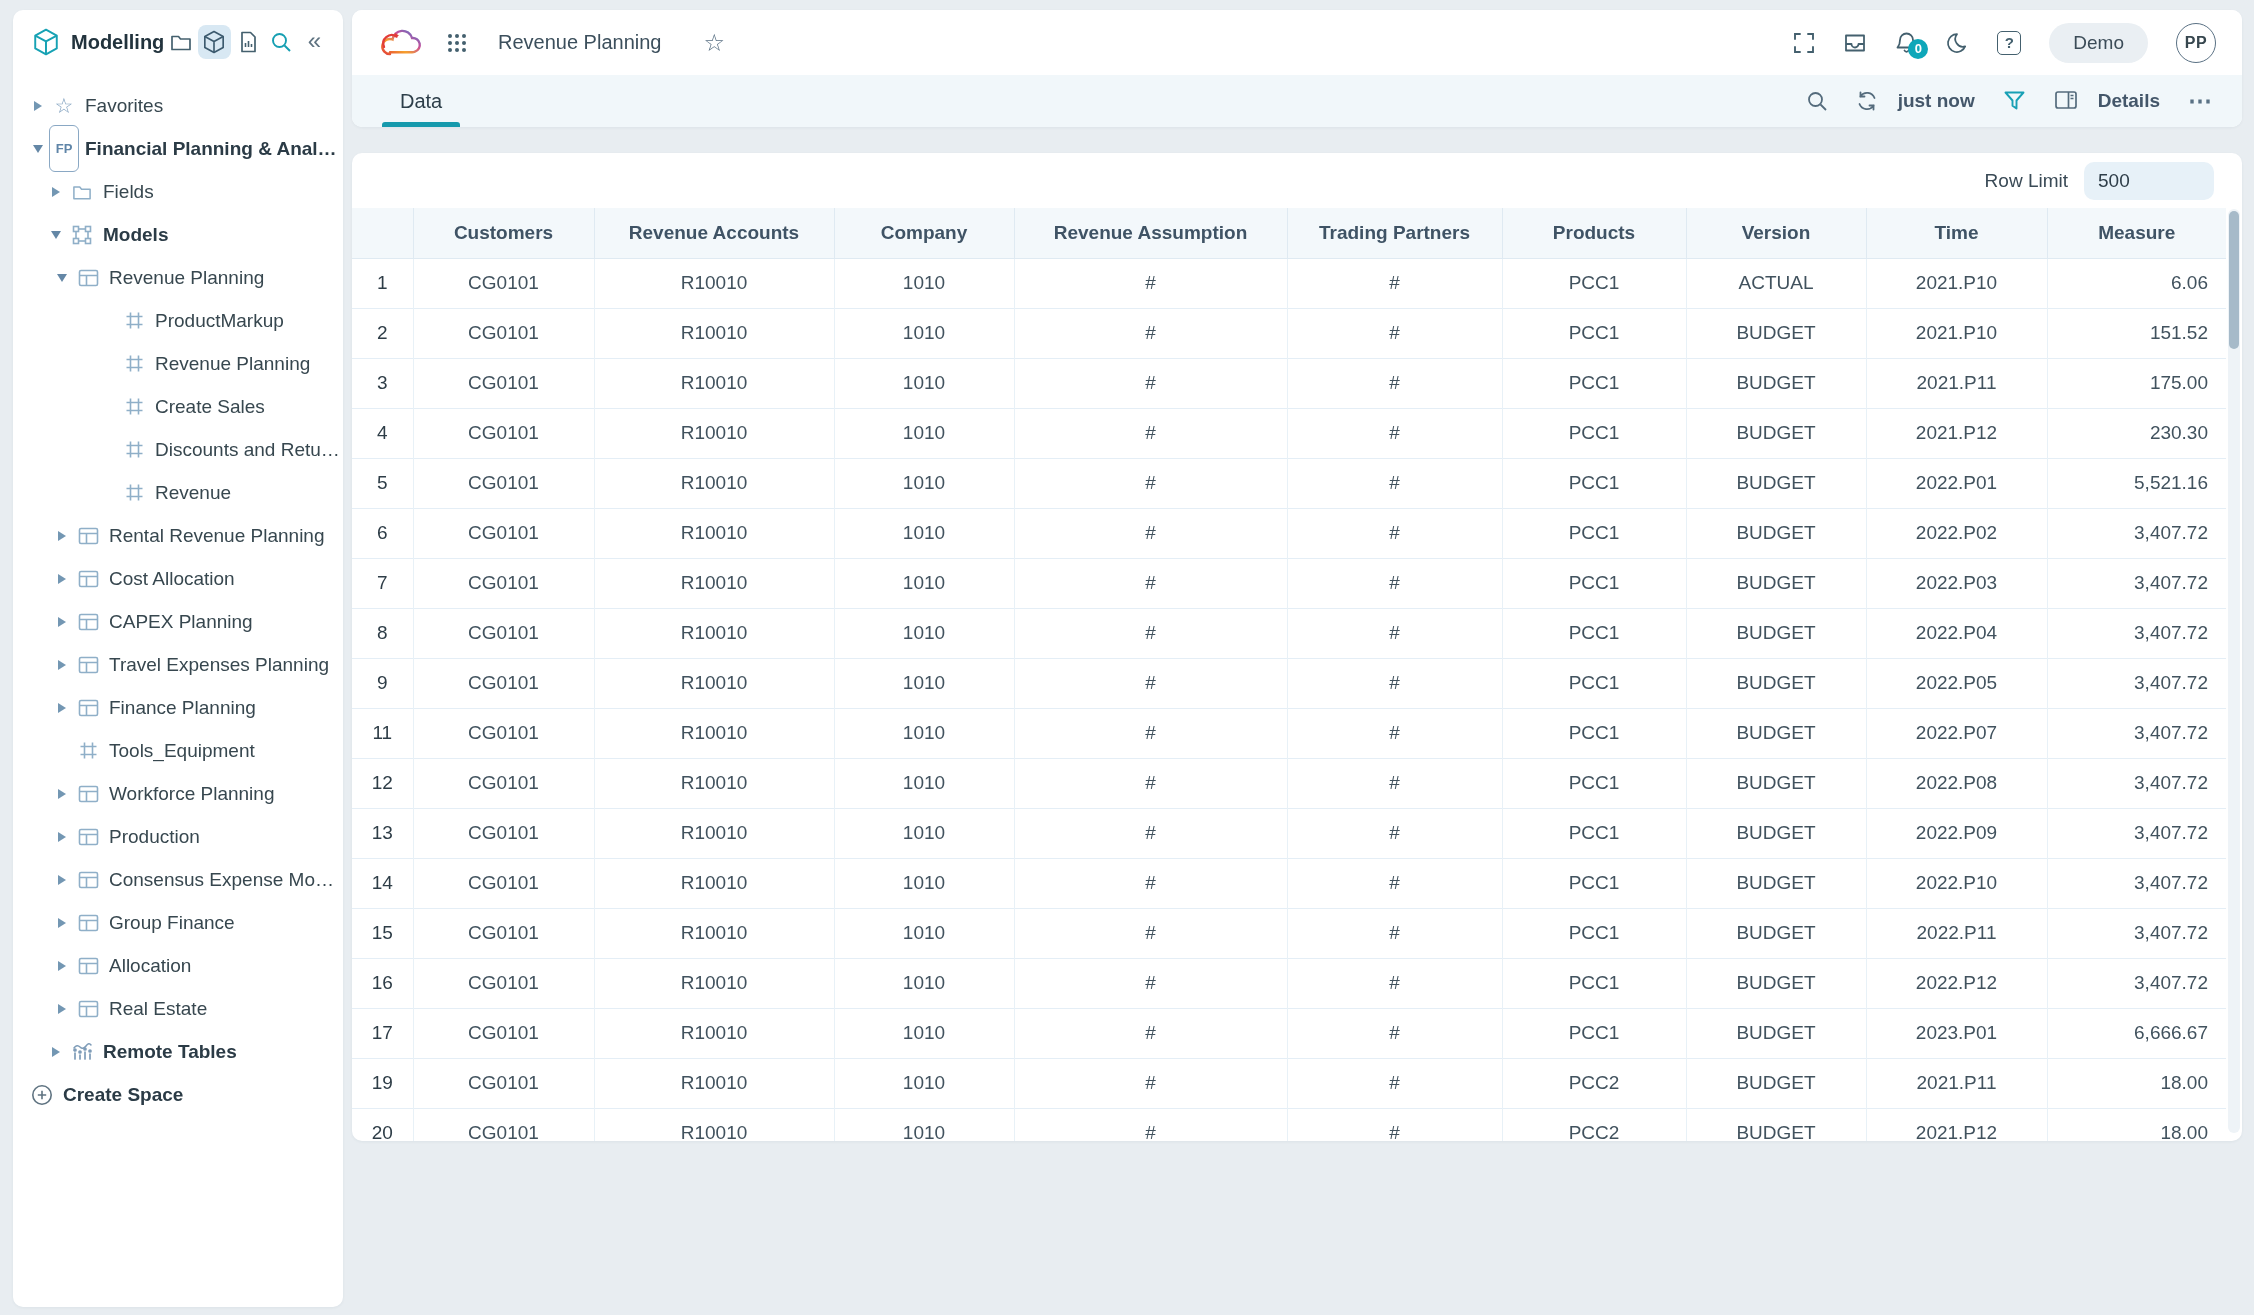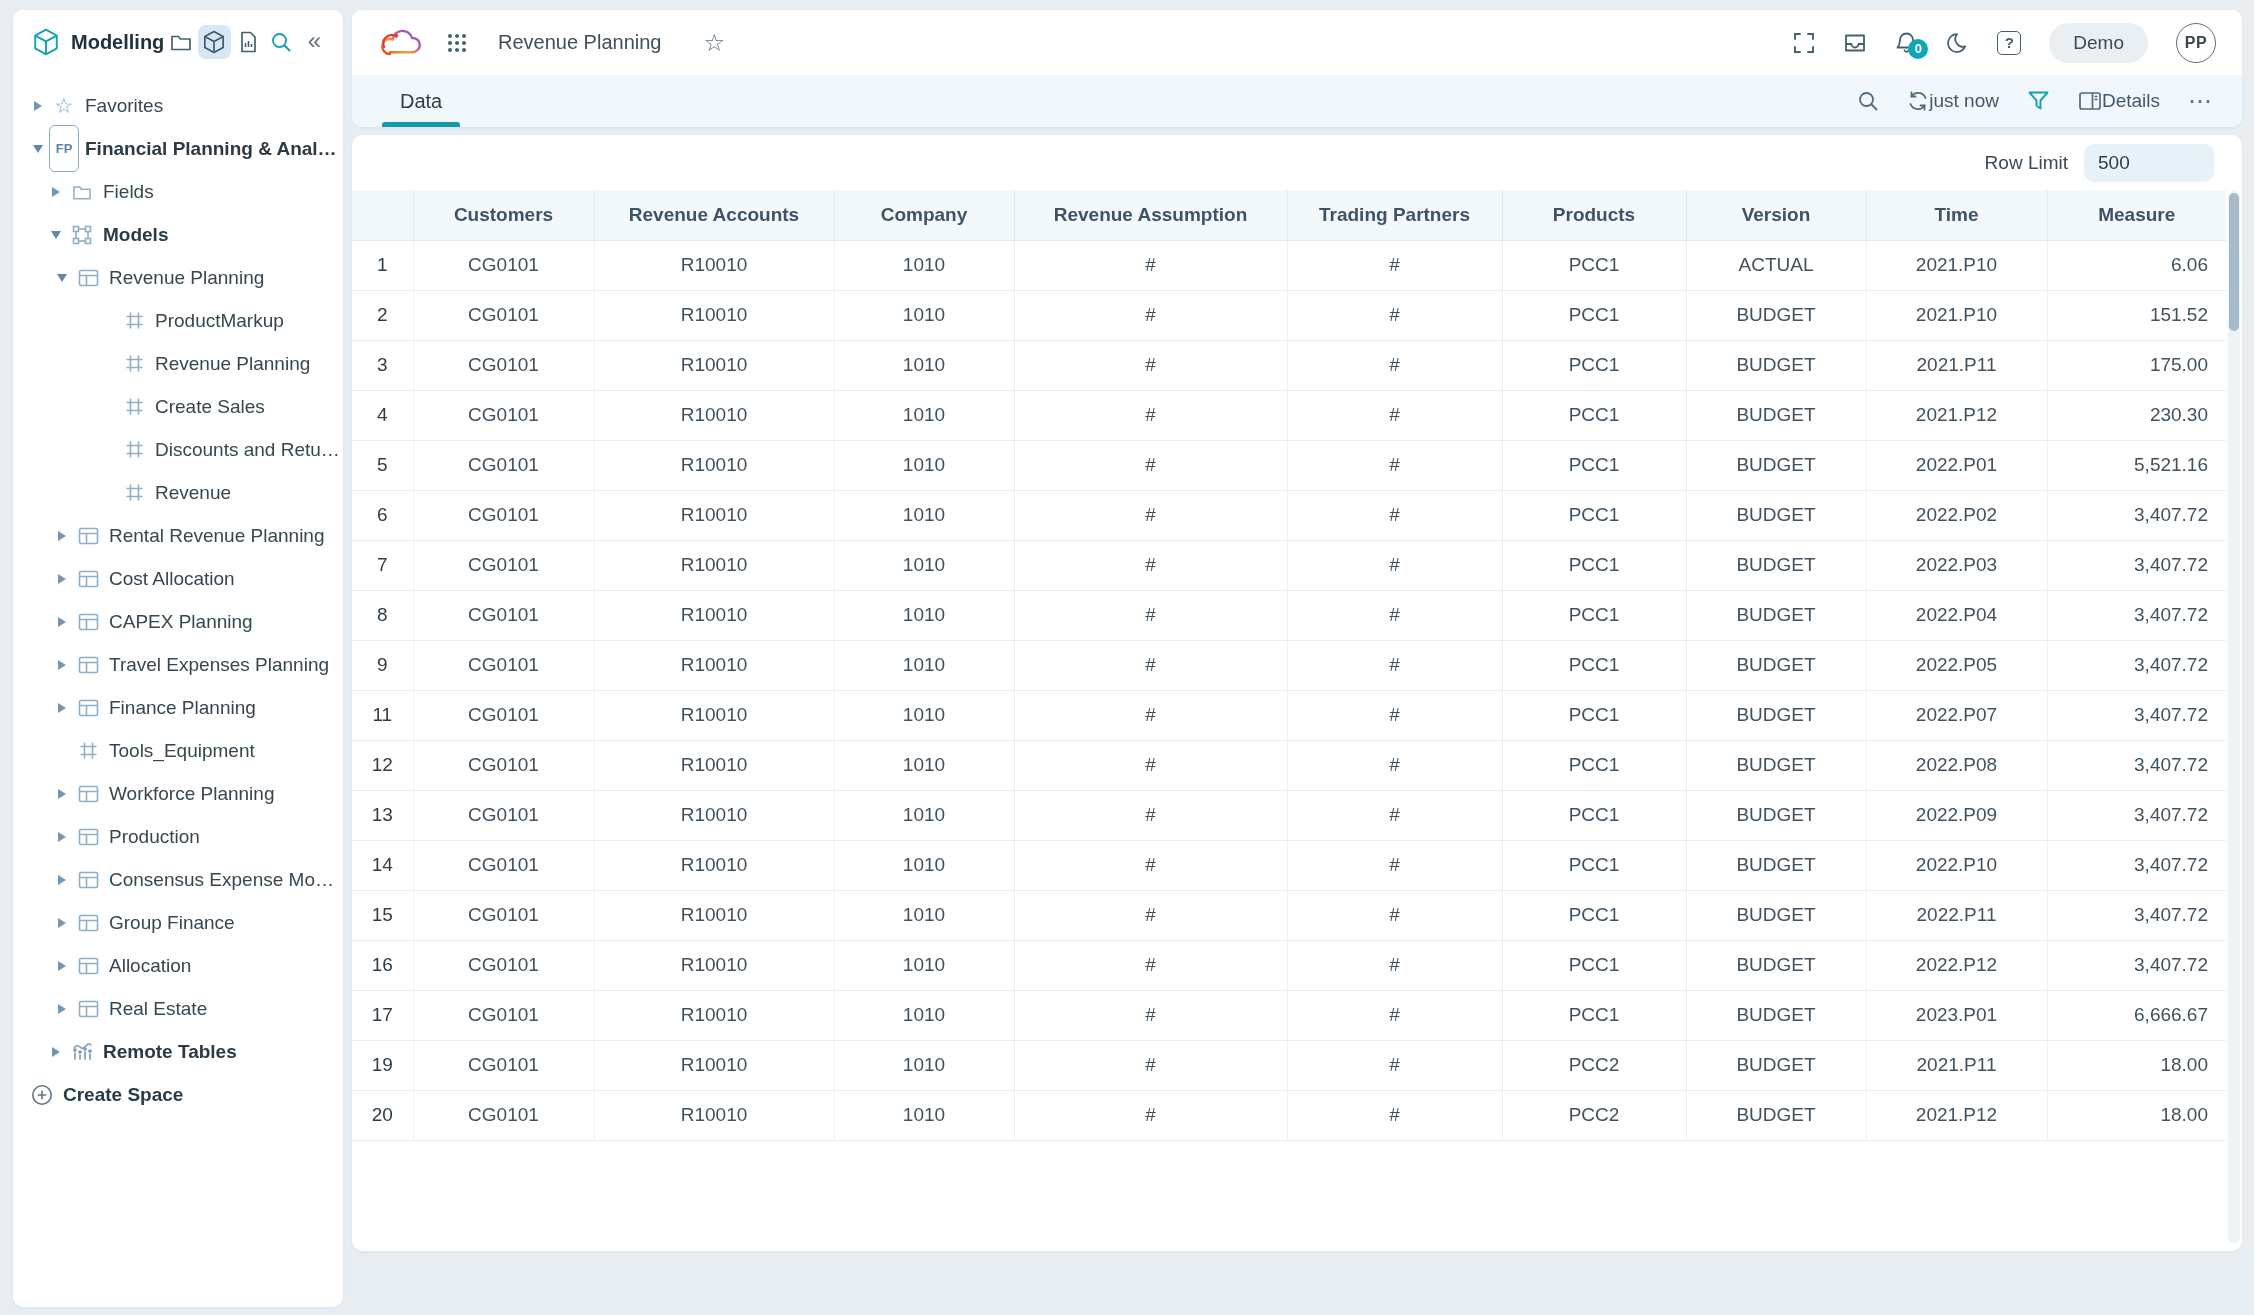--- a/index.html
+++ b/index.html
@@ -38,25 +38,25 @@
   .icon-btn { position:relative; display:flex; align-items:center; justify-content:center; cursor:pointer; }
   .bell-badge { position:absolute; right:-10px; bottom:-4px; min-width:20px; height:20px; border-radius:10px; background:#0ea7b9; color:#fff; font-size:13px; font-weight:700; display:flex; align-items:center; justify-content:center; padding:0 5px; }
   .help-box { width:24px; height:24px; border:1.8px solid #44606e; border-radius:5px; color:#44606e; font-size:15px; font-weight:700; display:flex; align-items:center; justify-content:center; cursor:pointer; }
   .demo-pill { background:#eaeff3; border-radius:999px; padding:9px 24px; font-size:19px; color:#3c4c58; cursor:pointer; }
   .avatar { width:40px; height:40px; border-radius:50%; border:1.6px solid #5a7184; display:flex; align-items:center; justify-content:center; font-size:16px; font-weight:600; color:#37474f; letter-spacing:0.5px; cursor:pointer; }
 
   .tabstrip { height:52px; background:#f1f7fa; display:flex; align-items:center; }
   .tab { position:relative; height:100%; margin-left:30px; padding:0 18px; display:flex; align-items:center; font-size:20px; color:#2d3e49; cursor:pointer; }
   .tab::after { content:""; position:absolute; left:0; right:0; bottom:0; height:5px; background:#1599ac; border-radius:3px 3px 0 0; }
   .ts-right { margin-left:auto; display:flex; align-items:center; gap:28px; padding-right:28px; font-size:19px; color:#44576a; }
-  .ts-item { display:flex; align-items:center; gap:0; cursor:pointer; }
+  .ts-item { display:flex; gap:20px; cursor:pointer;font-weight:bold; }
   .more-glyph { font-size:24px; color:#5a7184; line-height:0.5; letter-spacing:2px; }
 
   
-  .tablecard { left:352px; top:135px; width:1890px; height:1116px; overflow:hidden; }
+  .tablecard { left:352px; top:153px; width:1890px; height:988px; overflow:hidden; }
   .rowlimit { height:55px; display:flex; align-items:center; justify-content:flex-end; gap:16px; padding-right:28px; }
   .rl-label { font-size:19px; color:#3a4a56; }
   .rl-input { width:130px; height:38px; background:#e7f1f8; border:none; border-radius:10px; font-size:19px; color:#2f3e49; padding:0 14px; font-family:"Liberation Sans",sans-serif; }
   table.grid { width:1874px; border-collapse:collapse; table-layout:fixed;padding-left:28px; }
   .grid th { height:50px; background:#f3f8fb; font-size:19px; font-weight:600; color:#3f5365; text-align:center; border-bottom:1px solid #dfeaf2; border-left:1px solid #dfeaf2; cursor:pointer; }
   .grid th:first-child { border-left:none; background:#f3f8fb; }
   .grid td { height:50px; font-size:19px; color:#41525e; text-align:center; border-top:1px solid #e4eef6; border-left:1px solid #e8f1f7; white-space:nowrap; }
   .grid td:first-child { border-left:none; color:#2e3d47; }
   .grid tbody tr:first-child td { border-top:none; }
   .grid tbody tr:last-child td { border-bottom:1px solid #e4eef6; }

